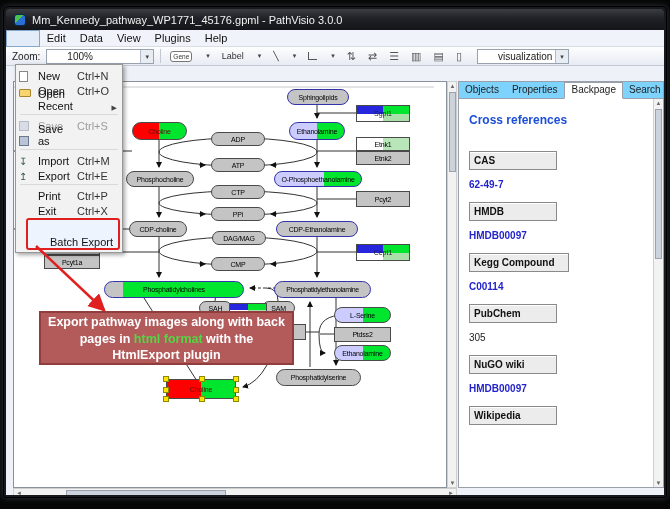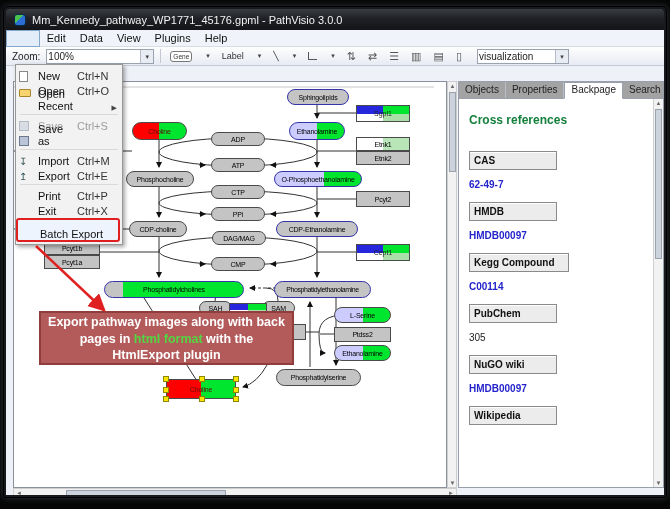--- a/index.html
+++ b/index.html
@@ -21,21 +21,21 @@
              border-bottom:1px solid #d8dce4; display:flex; align-items:stretch; font-size:11px; }
   .menubar .mi { padding:2px 7px 0 7px; color:#111; }
   .menubar .mi.active { background:#e3ecf9; border:1px solid #86a7cc; padding-top:15px; }
 
   
   .toolbar { position:absolute; left:0; top:17px; right:0; height:19px;
              background:linear-gradient(#fefefe,#e7ebf3); border-bottom:1px solid #c5cad4;
              display:flex; align-items:center; font-size:10px; color:#222; padding:0 6px; gap:6px; }
   .zoomlab { font-size:10px; }
   .combo { background:#fff; border:1px solid #9aa2af; height:15px; display:flex; align-items:center;
-           font-size:10px; padding-left:1px; }
+           font-size:10px; padding-left:20px; }
   .combo .caret { margin-left:auto; width:13px; text-align:center; background:#e8ecf3;
                   border-left:1px solid #b6bcc7; font-size:7px; color:#444; height:100%; line-height:14px;}
   .tbtn { display:flex; align-items:center; gap:14px; border:1px solid transparent; padding:1px 2px;
           font-size:9px; color:#333; }
   .tbtn .mini { border:1px solid #777; border-radius:3px; background:#fff; font-size:6.5px; padding:1px 2px; }
   .tbtn .dcaret { font-size:7px; color:#444; }
   .tico { font-size:11px; color:#555; padding:0 3px; }
   .tsep { width:1px; height:14px; background:#c3c8d2; }
 
   
@@ -45,29 +45,29 @@
              border:1px solid #cfcfcf; font-size:6px; color:#666; text-align:center; }
   .vthumb { position:absolute; left:1px; top:10px; width:7px; height:80px; background:#cdd3dc; border:1px solid #9aa2ae; }
   .hscroll { position:absolute; left:7px; top:458px; width:444px; height:10px; background:#f2f2f2;
              border:1px solid #cfcfcf; font-size:6px; color:#666; }
   .hthumb { position:absolute; left:52px; top:1px; width:160px; height:7px; background:#cdd3dc; border:1px solid #9aa2ae; }
   .sb-up{position:absolute;top:1px;left:0;width:9px;} .sb-dn{position:absolute;bottom:1px;left:0;width:9px;}
   .sb-l{position:absolute;left:2px;top:1px;} .sb-r{position:absolute;right:2px;top:1px;}
 
   
   .sidebar { position:absolute; left:452px; top:51px; width:206px; height:407px; background:#fff; border:1px solid #9aa0ab; }
-  .tabs { position:absolute; left:0; top:0; right:0; height:17px; background:#a3a3a3; border-bottom:1px solid #9aa0ab;
+  .tabs { position:absolute; left:0; top:0; right:0; height:17px; background:#7dd3fc; border-bottom:1px solid #9aa0ab;
           display:flex; font-size:10px; }
   .tab { padding:2px 6px 0 6px; border-right:1px solid #b9bec8; color:#222; }
   .tab.active { background:#fff; border:1px solid #9aa0ab; border-bottom:1px solid #fff; margin-bottom:-1px; padding-top:1px; }
   .panel { position:absolute; left:0; top:17px; right:10px; bottom:0; padding:14px 6px 0 10px; overflow:hidden; }
   .sbscroll { position:absolute; right:0; top:17px; width:10px; bottom:0; background:#f2f2f2; border-left:1px solid #cfcfcf;
               font-size:6px; color:#666; text-align:center; }
   .sbthumb { position:absolute; left:1px; top:10px; width:7px; height:150px; background:#cdd3dc; border:1px solid #9aa2ae; }
-  .xrefs-h { color:#15803d; font-weight:bold; font-size:12px; margin-bottom:24px; }
+  .xrefs-h { color:#1d4ed8; font-weight:bold; font-size:12px; margin-bottom:24px; }
   .xsec { margin-bottom:10px; }
   .xbox { width:88px; border:1px solid #8a8a8a; background:#ececec; box-shadow:inset 0 1px 0 #fff;
           font-weight:bold; font-size:10px; color:#111; padding:3px 4px; margin-bottom:4px; white-space:nowrap; }
   .xbox.wide { width:100px; }
   .xlink { color:#2424cc; font-weight:bold; font-size:10px; }
   .xplain { color:#222; font-size:10px; }
 
   
   .node { position:absolute; display:flex; align-items:center; justify-content:center;
           font-size:7px; color:#000; letter-spacing:-0.2px; white-space:nowrap; overflow:hidden; }
@@ -95,21 +95,21 @@
 
   
   .filemenu { position:absolute; left:9px; top:34px; width:108px; background:#f2f2f2;
               border:1px solid #979797; box-shadow:2px 2px 4px rgba(0,0,0,.35); padding:2px 0; font-size:11px; z-index:40; }
   .fitem { display:flex; align-items:flex-end; height:15px; padding:0 5px 0 3px; color:#111; }
   .fitem .fic { width:15px; height:11px; margin-right:4px; position:relative; }
   .fitem .flab { flex:1; }
   .fitem .fsc { width:40px; text-align:left; color:#333; }
   .fitem.disabled, .fitem.disabled .fsc { color:#9d9d9d; }
   .fsep { height:1px; background:#d9d9d9; margin:2px 4px; }
-  .fitem.batch { border:2px solid #e02020; border-radius:3px; margin:1px 2px 0 0; height:24px; background:#eef4fd; }
+  .fitem.batch { border:2px solid #e02020; border-radius:3px; margin:1px 2px 0 10px; height:32px; background:#eef4fd; }
   .ic-new { background:#fff; border:1px solid #888; width:9px; height:11px; }
   .ic-folder { background:#f7d470; border:1px solid #a8842a; width:12px; height:8px; margin-top:3px; border-radius:1px; }
   .ic-save { background:#b9c4d6; border:1px solid #6c7890; width:10px; height:10px; }
   .ic-save.dim { opacity:.45; }
   .ic-arrow { font-size:10px; color:#355; line-height:11px; }
 
   .overlay { position:absolute; inset:0; pointer-events:none; z-index:60; }
 </style>
 </head>
 <body>

